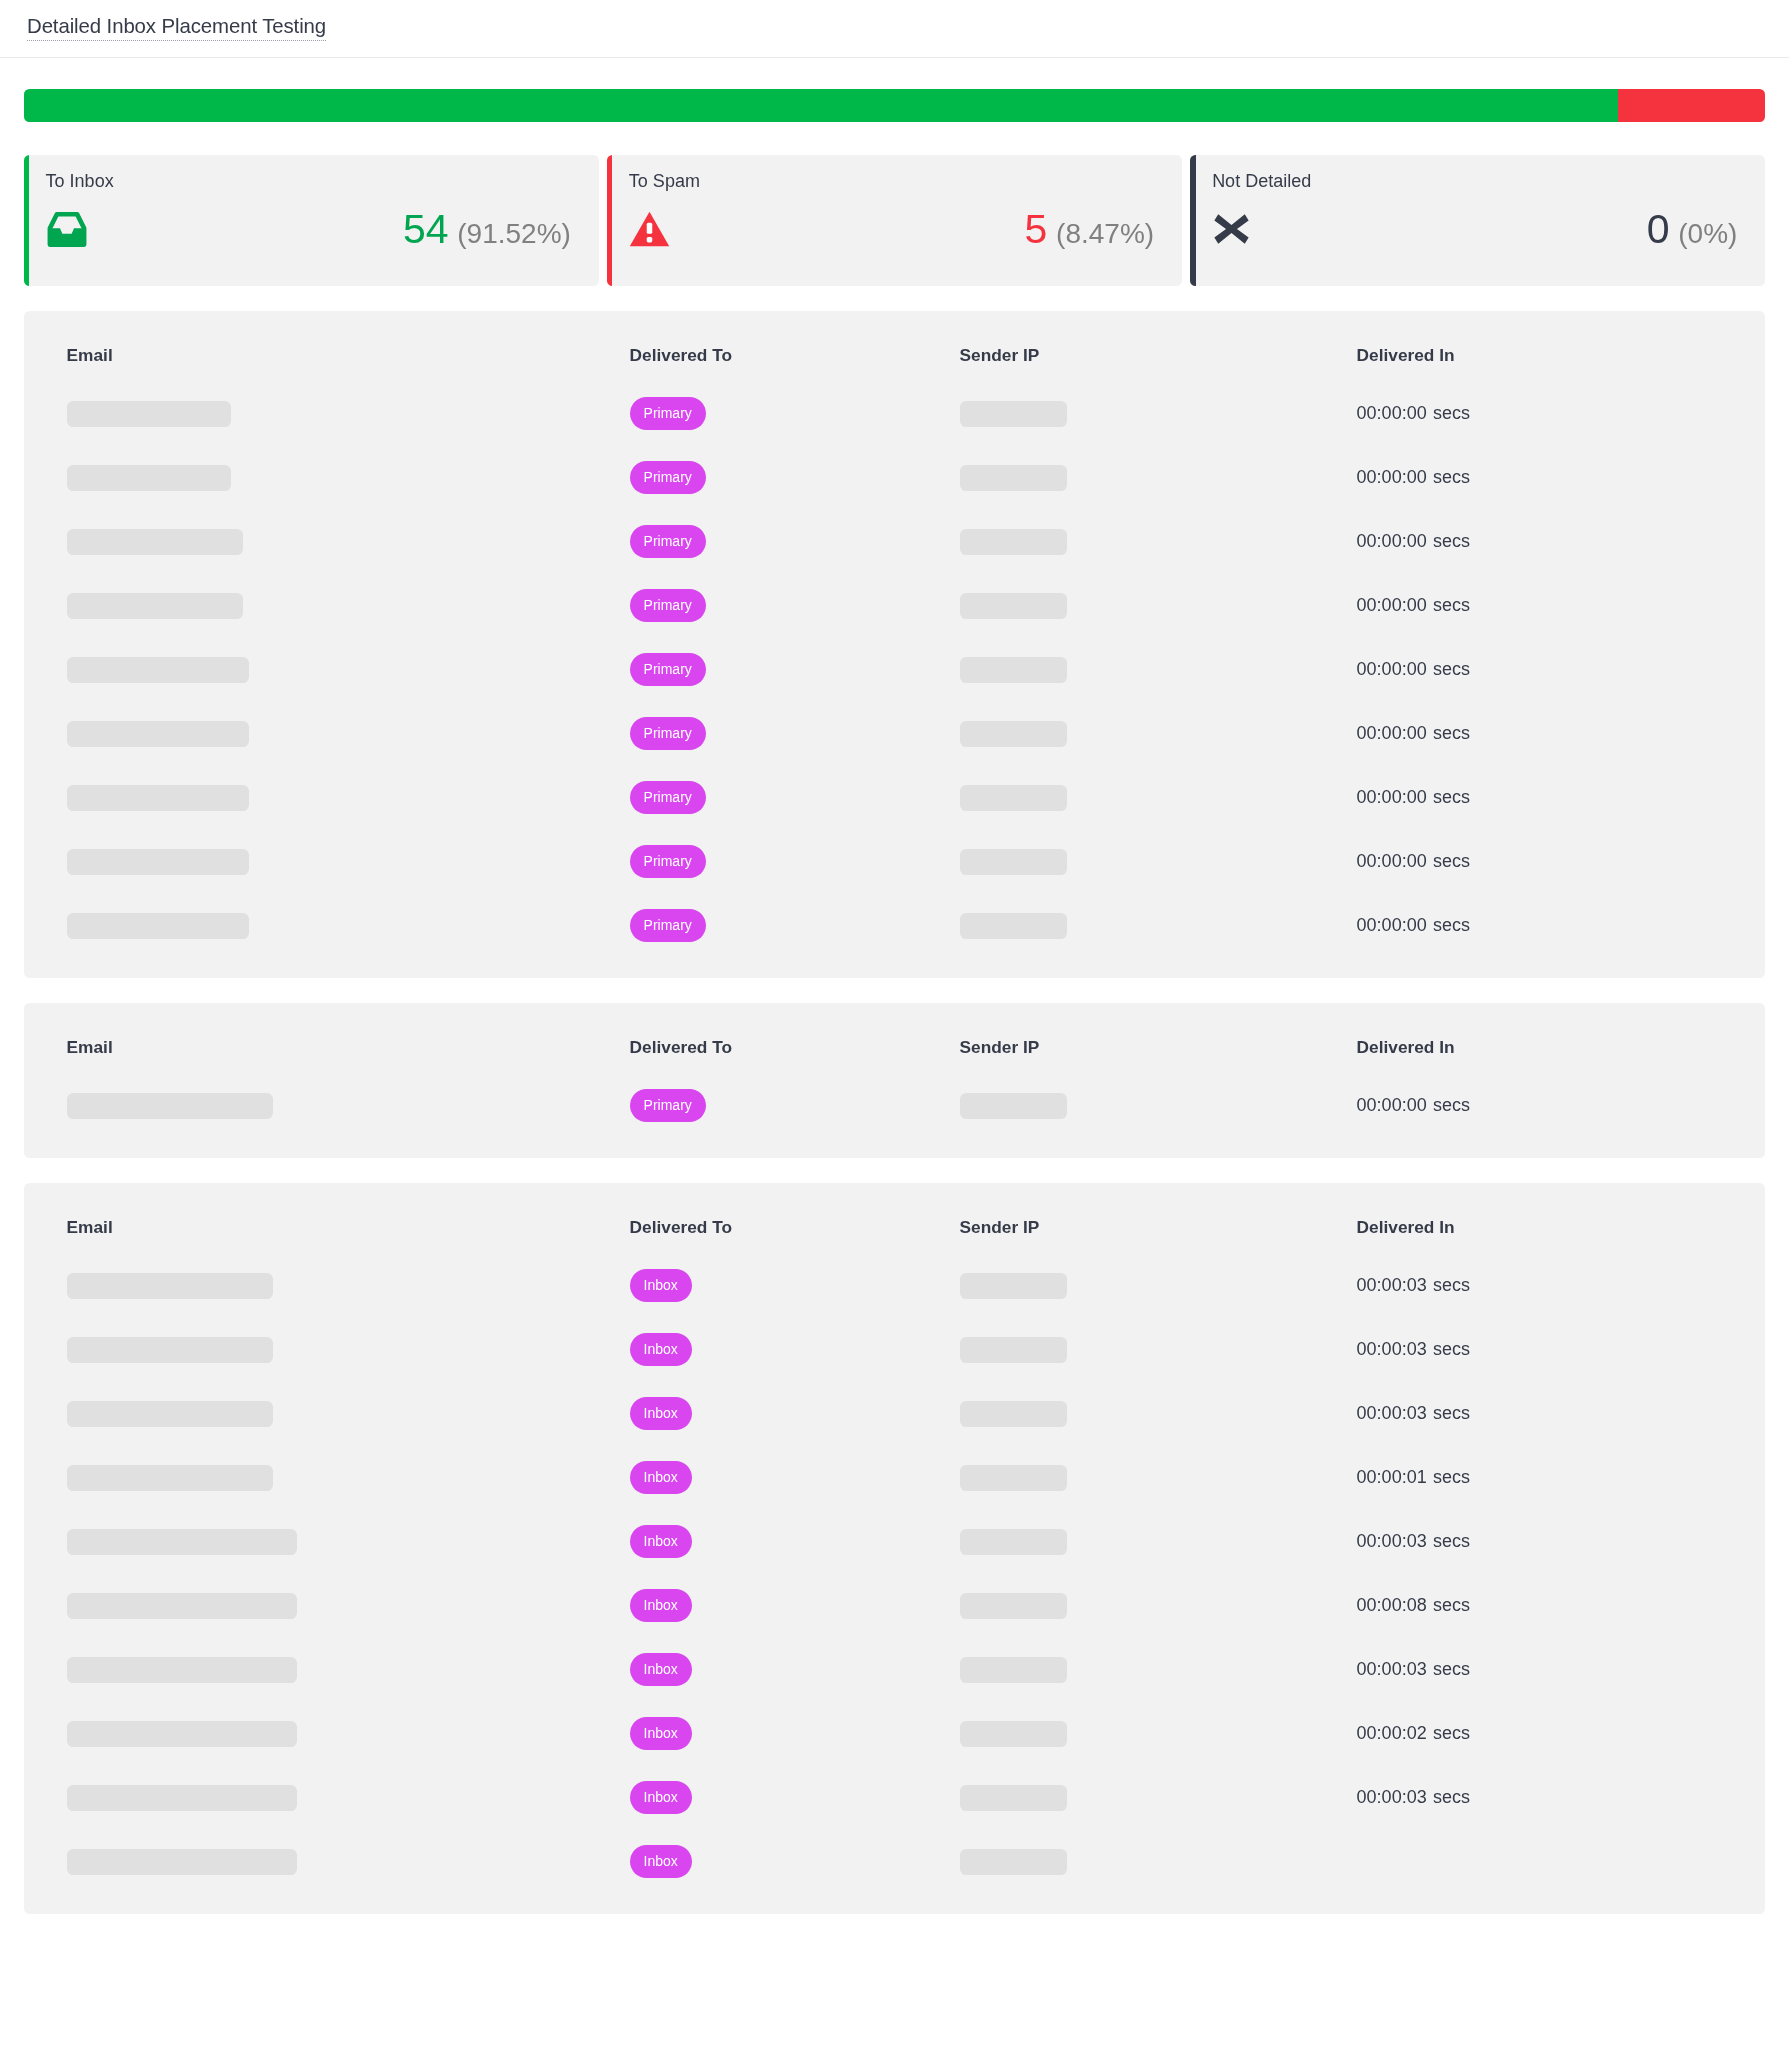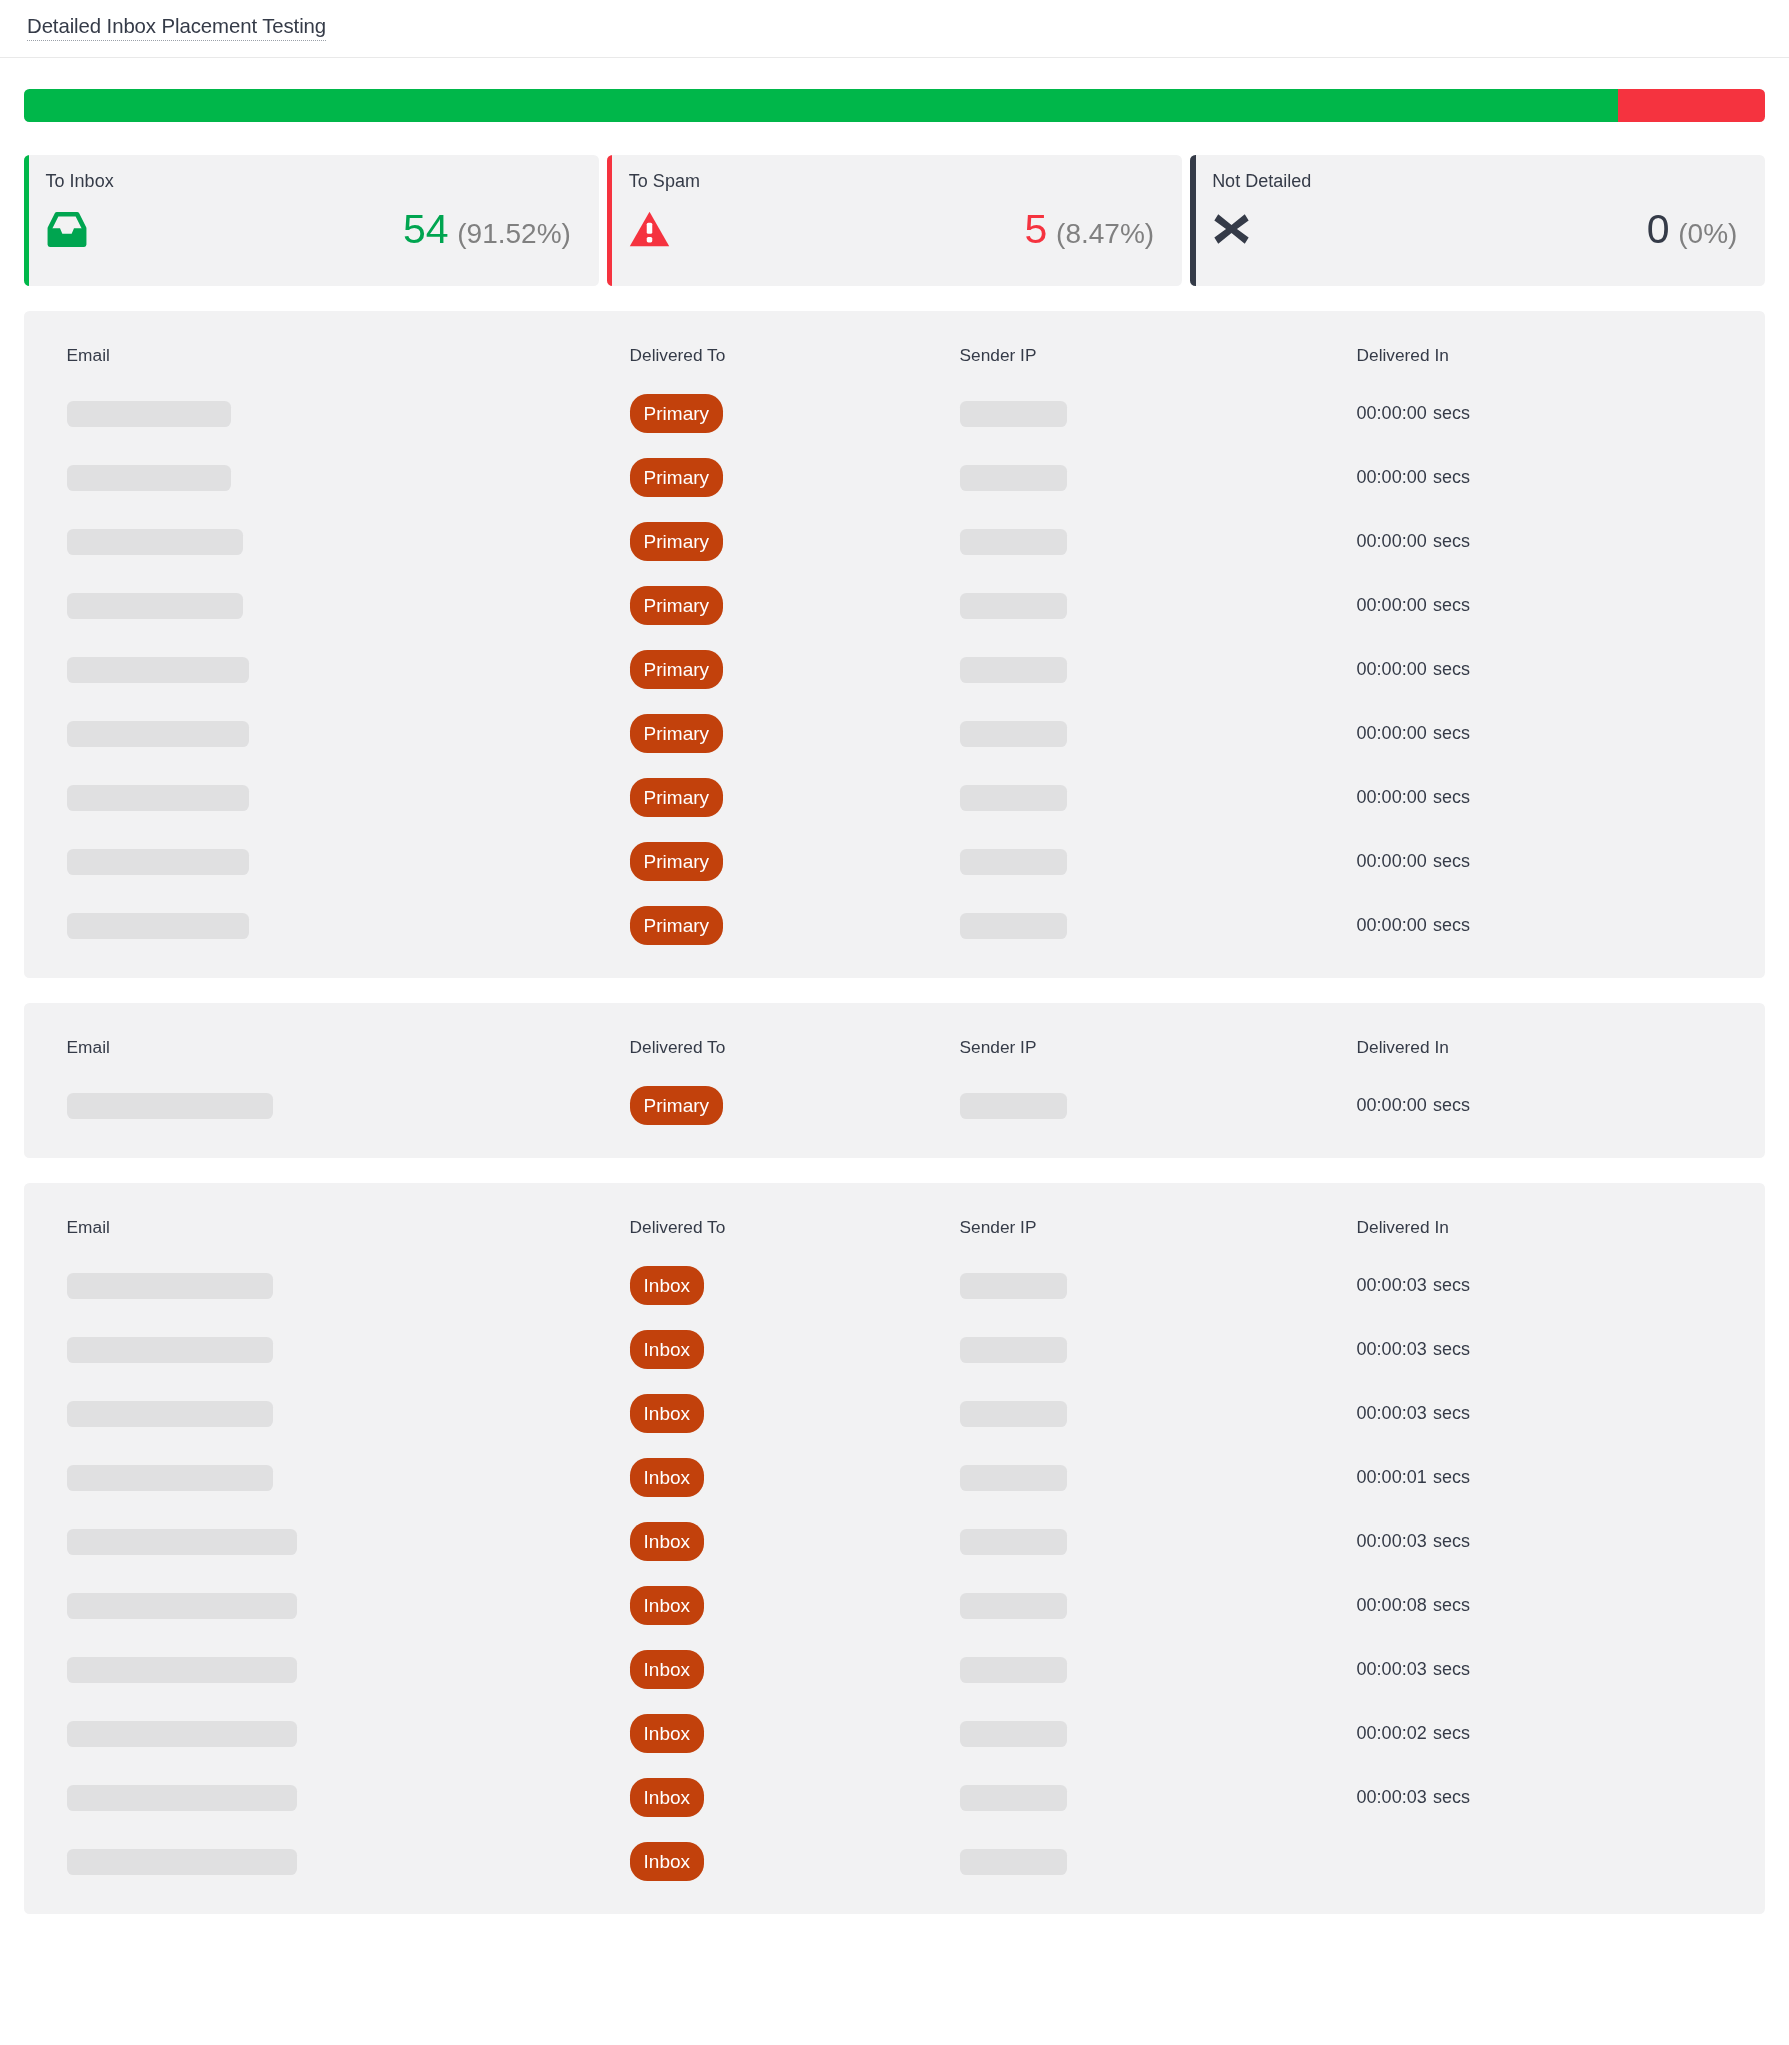--- a/index.html
+++ b/index.html
@@ -128,21 +128,21 @@
   }
   .provider-body { padding: 0 0 20.4px 0; }
 
   table.placement-table {
     width: 100%;
     border-collapse: collapse;
     table-layout: fixed;
   }
   table.placement-table th {
     text-align: left;
-    font-weight: normal;
+    font-weight: bold;
     font-size: 17.3px;
     color: #353b48;
     padding: 36px 0 17.3px 0;
     line-height: 1;
   }
   table.placement-table td {
     padding: 0;
     vertical-align: middle;
     height: 64px;
   }
@@ -153,23 +153,23 @@
 
   .skeleton {
     display: block;
     height: 26px;
     background: #e0e0e1;
     border-radius: 6.3px;
   }
 
   .badge {
     display: inline-block;
-    background: #c2410c;
+    background: #d946ef;
     color: #ffffff;
-    font-size: 19px;
+    font-size: 14px;
     line-height: 1;
     padding: 9.4px 14px 10.2px 14px;
     border-radius: 17.3px;
     white-space: nowrap;
   }
 
   .delivered-in {
     font-size: 18px;
     color: #353b48;
     white-space: nowrap;

